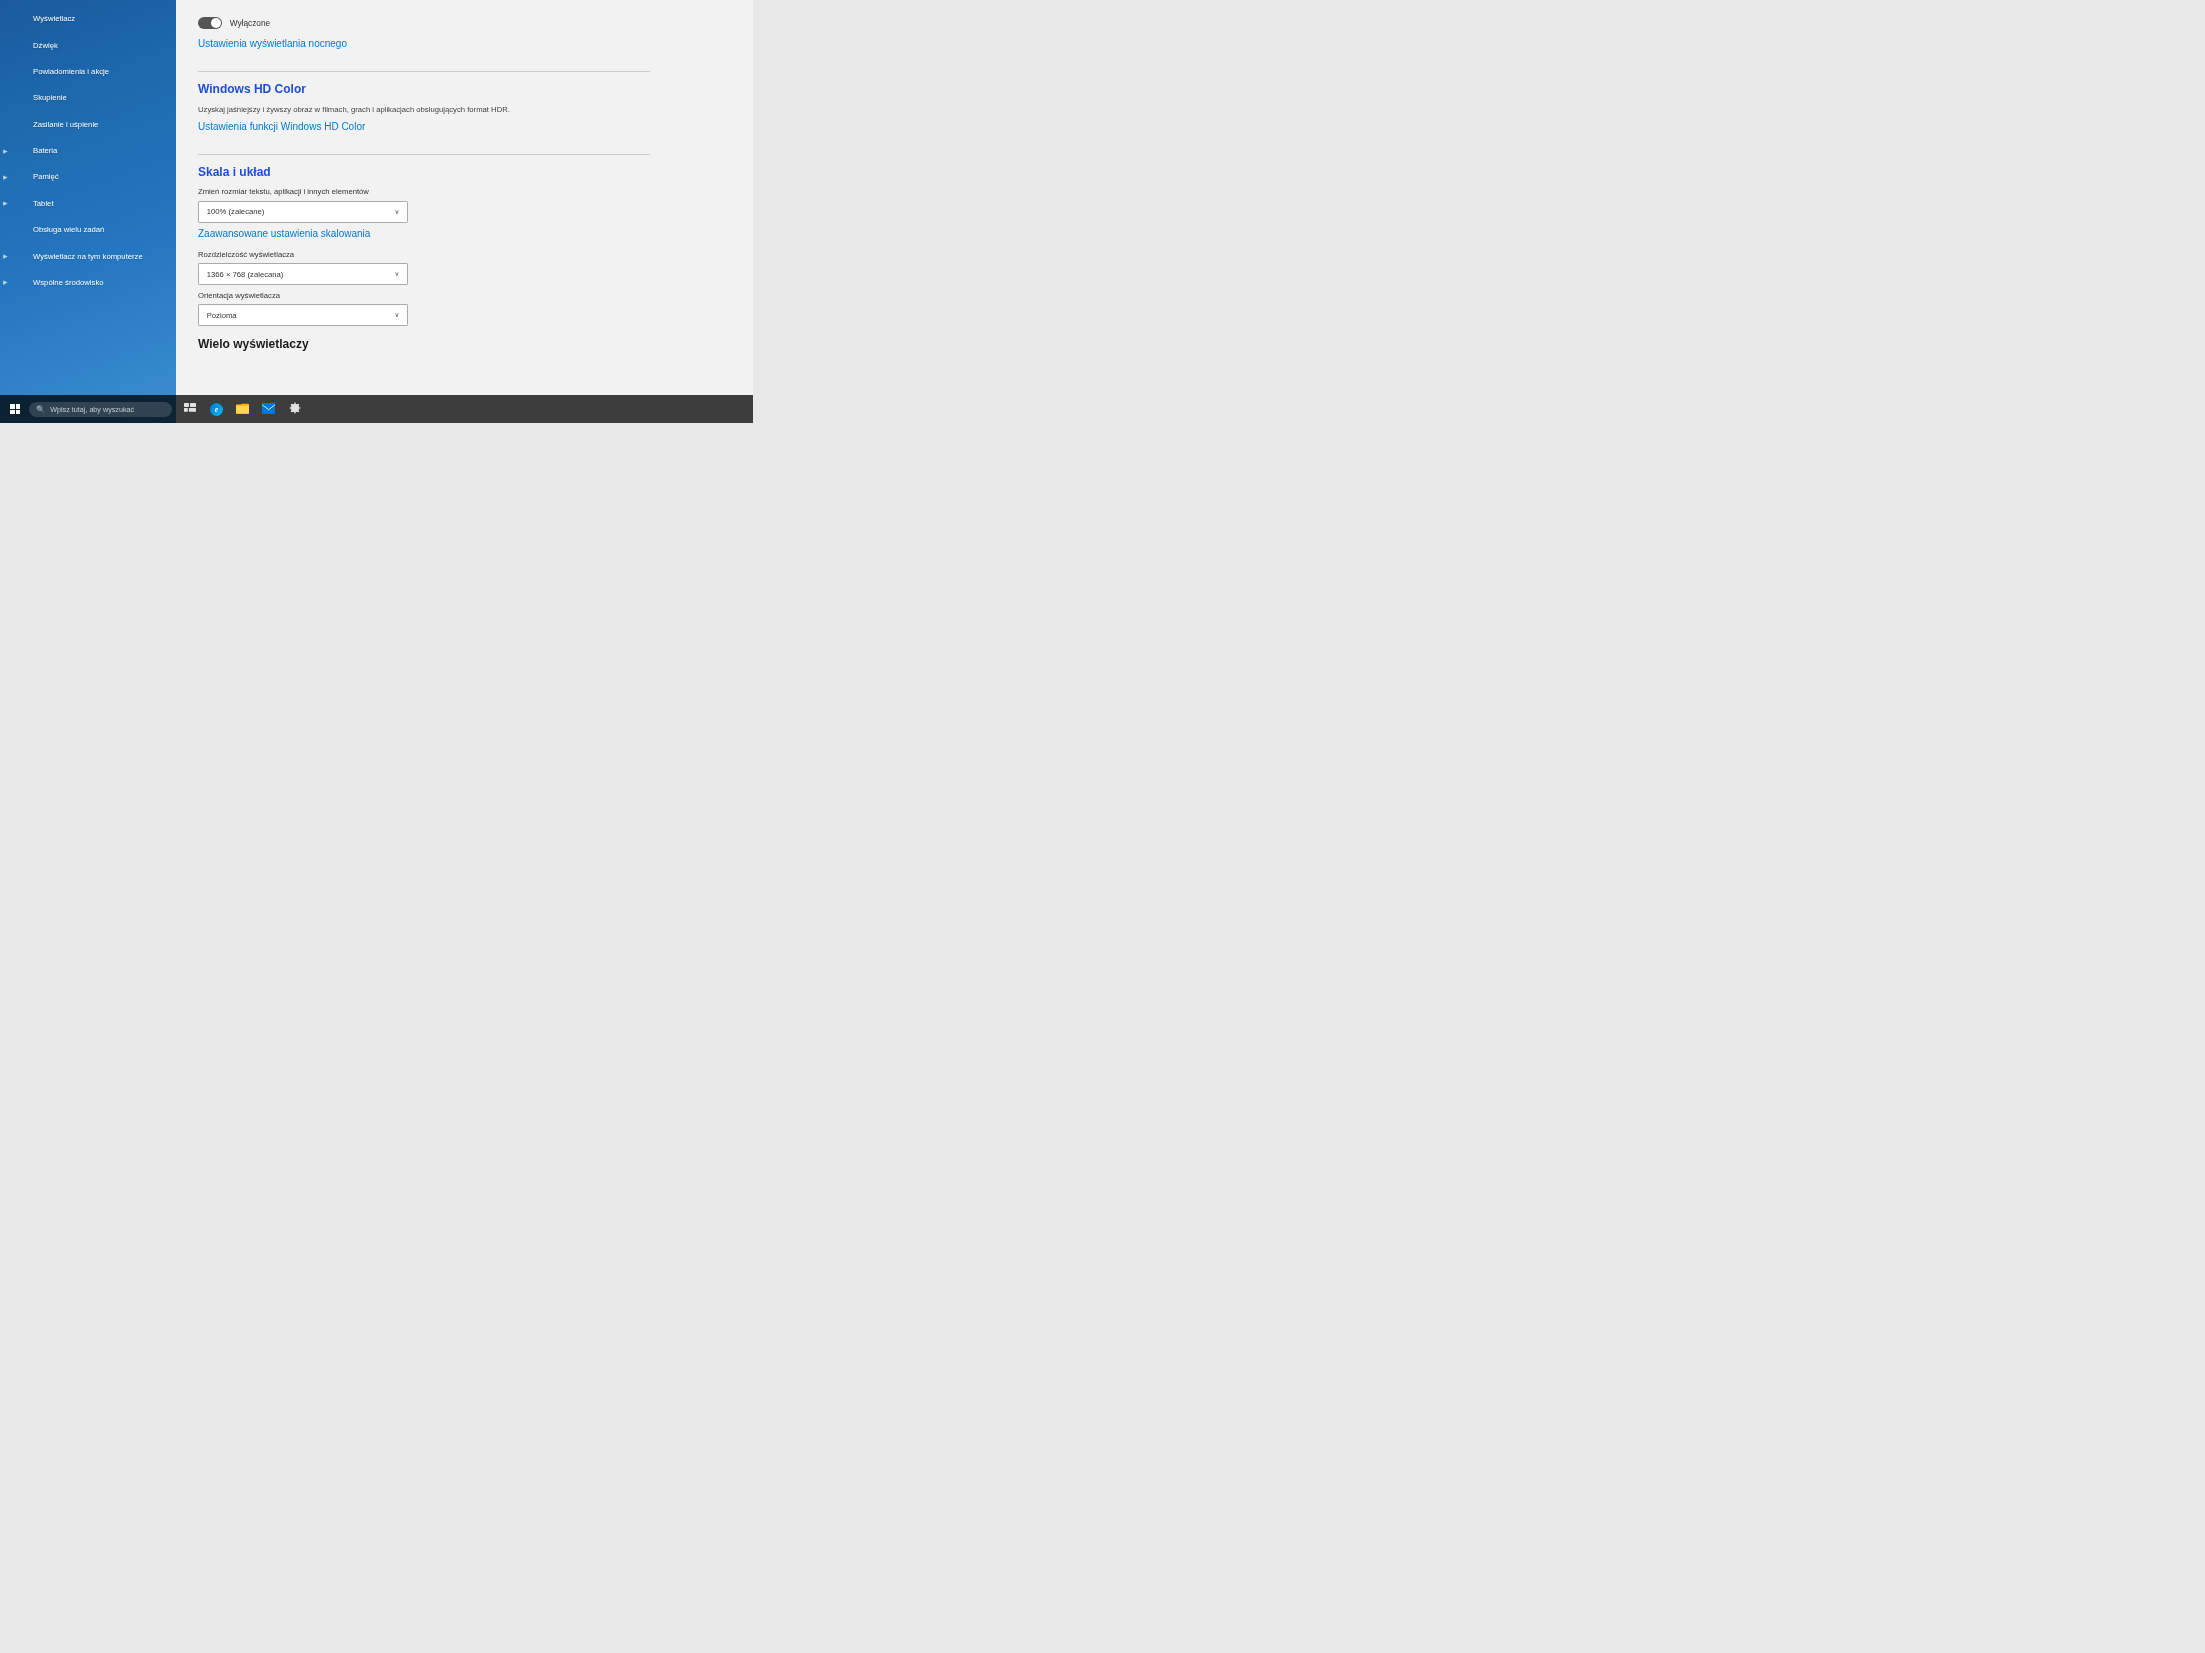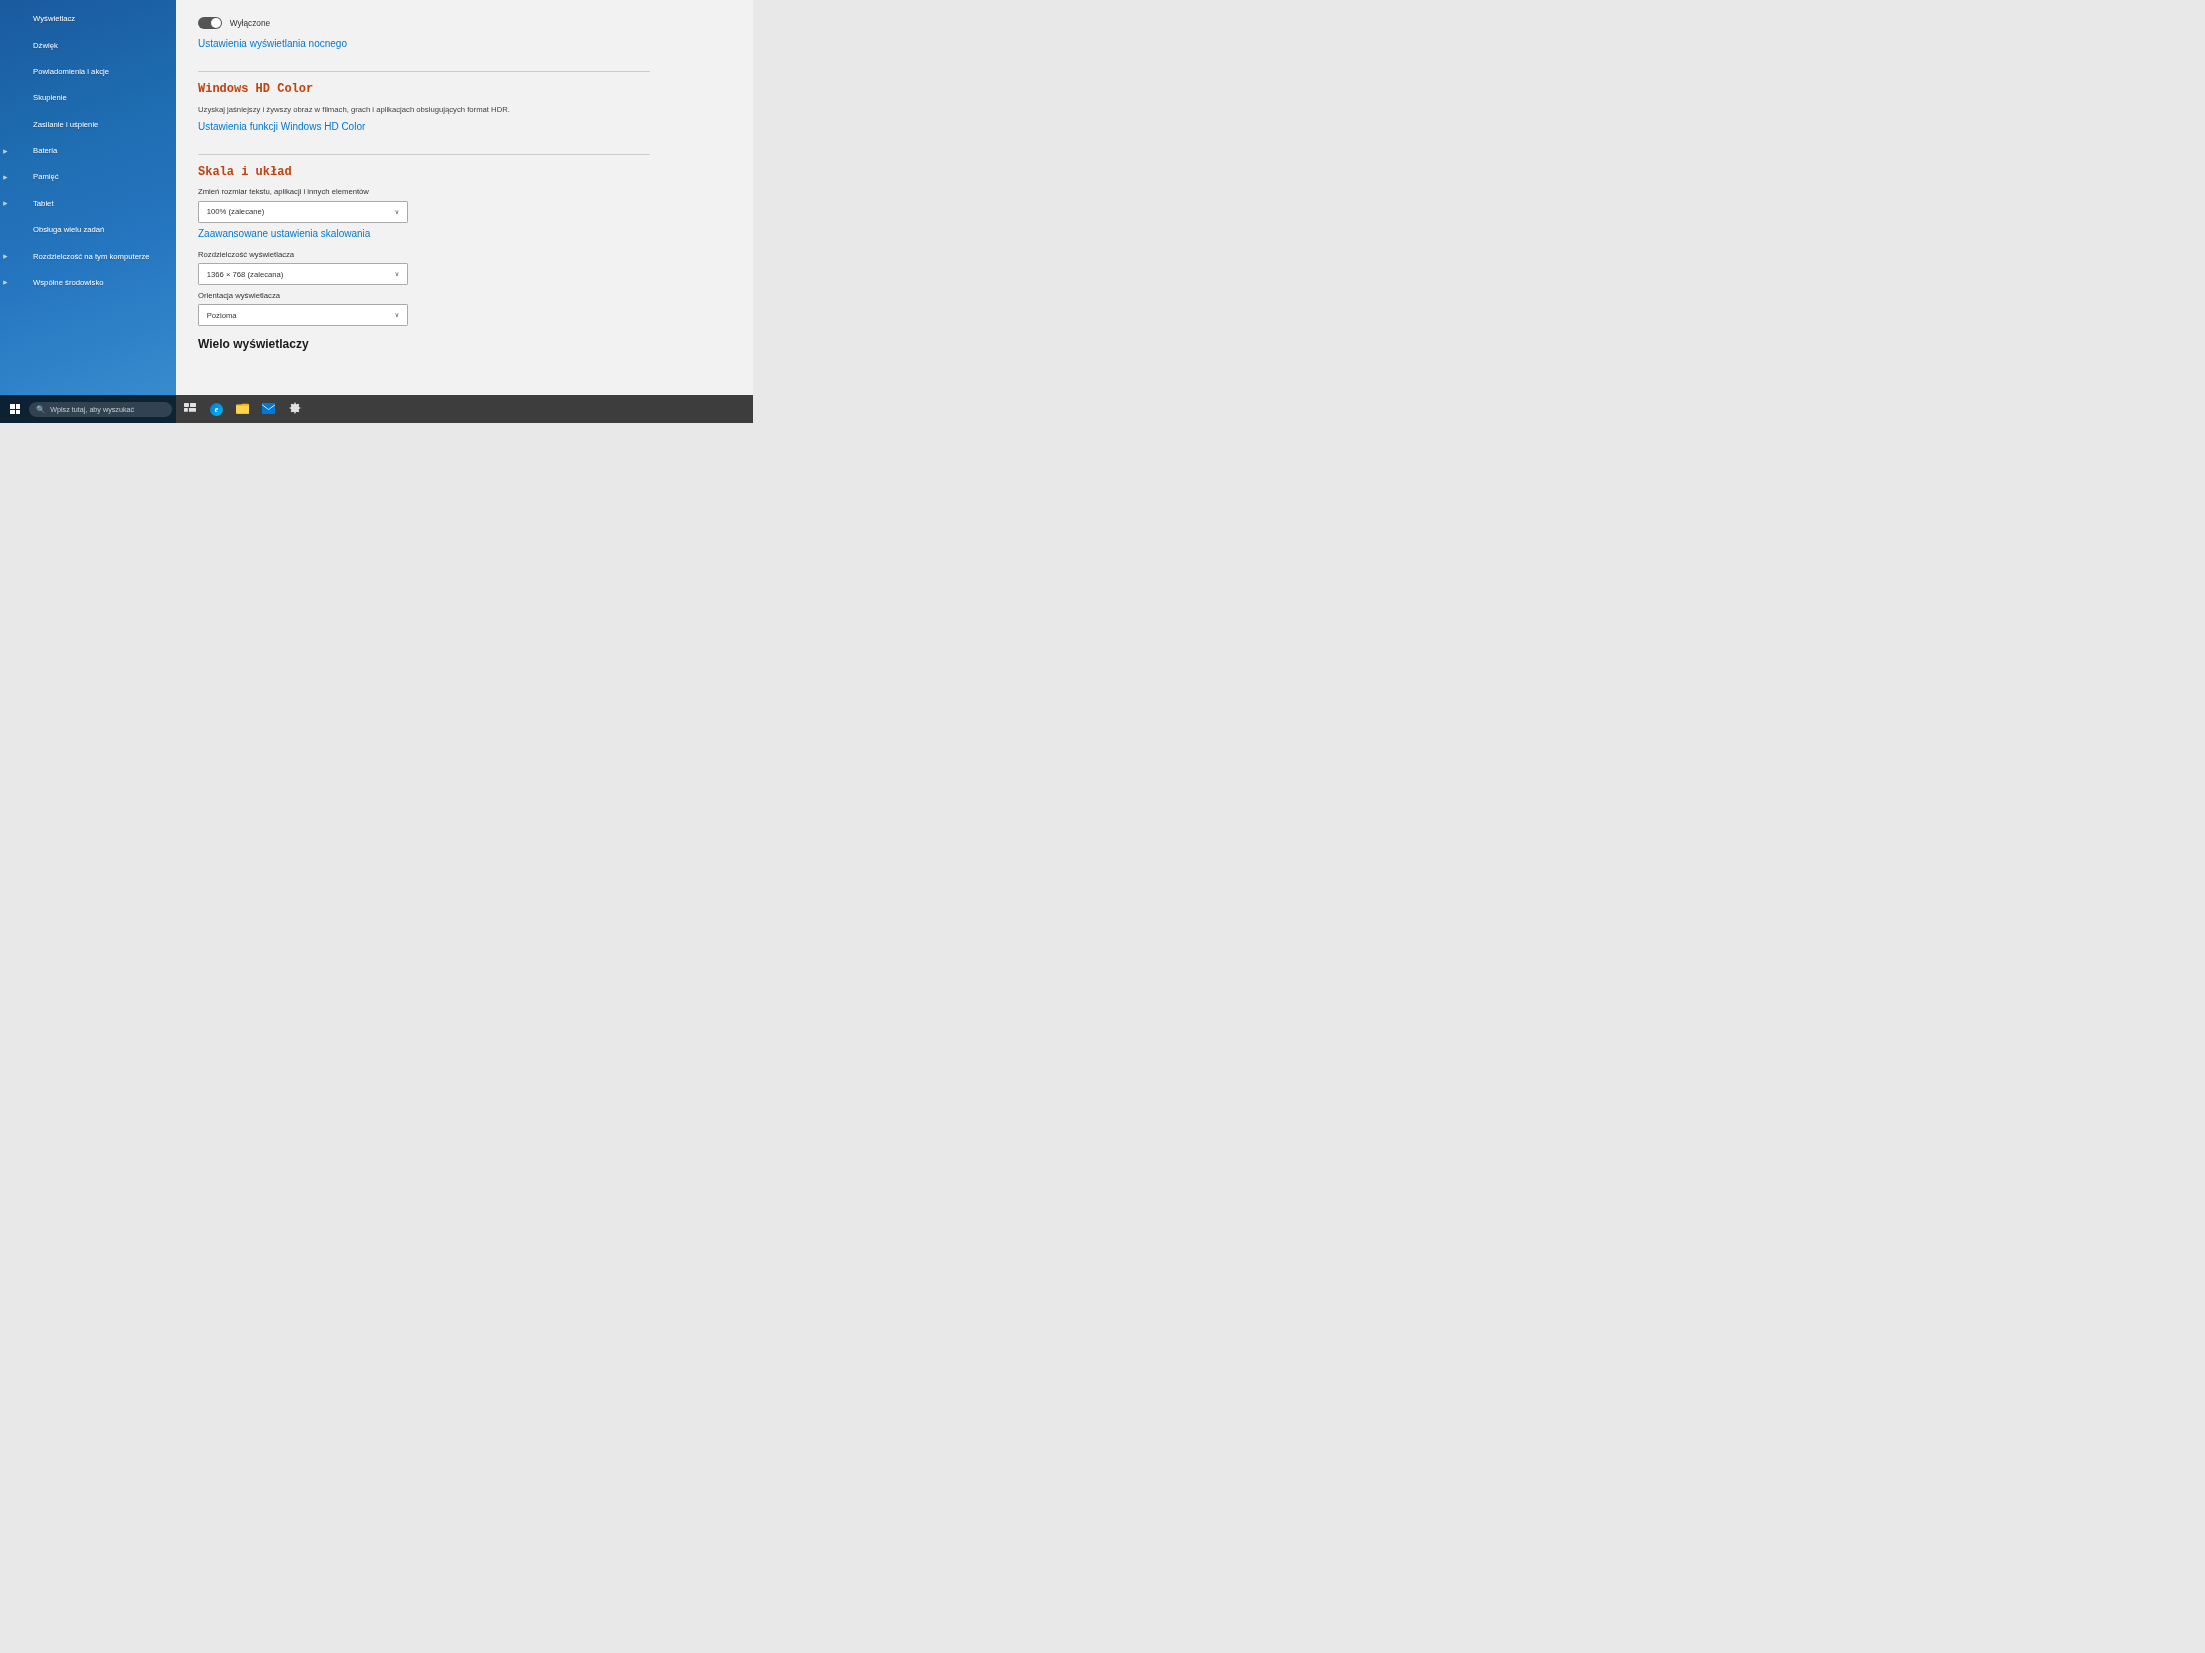--- a/index.html
+++ b/index.html
@@ -123,24 +123,23 @@
       font-size: 10px;
       cursor: pointer;
       margin-bottom: 11px;
       display: inline-block;
     }
 
     
     .section-heading {
       font-size: 12px;
       font-weight: 600;
-      color: #c2410c;
+      color: #1d4ed8;
       margin-bottom: 7.7px;
       margin-top: 5.5px;
-      font-family: Liberation Mono, monospace;
     }
 
     .section-description {
       font-size: 7.7px;
       color: #444;
       margin-bottom: 5.5px;
       line-height: 1.5;
       max-width: 331px;
     }
 
@@ -346,21 +345,21 @@
     <div class="sidebar-item has-arrow">
       <span class="item-icon"></span>
       <span class="sidebar-item-label">Tablet</span>
     </div>
     <div class="sidebar-item">
       <span class="item-icon"></span>
       <span class="sidebar-item-label">Obsługa wielu zadań</span>
     </div>
     <div class="sidebar-item has-arrow">
       <span class="item-icon"></span>
-      <span class="sidebar-item-label">Rozdzielczość na tym komputerze</span>
+      <span class="sidebar-item-label">Wyświetlacz na tym komputerze</span>
     </div>
     <div class="sidebar-item has-arrow">
       <span class="item-icon"></span>
       <span class="sidebar-item-label">Wspólne środowisko</span>
     </div>
   </div>
 
   <div class="main-content">
     <div class="content-area">
 

